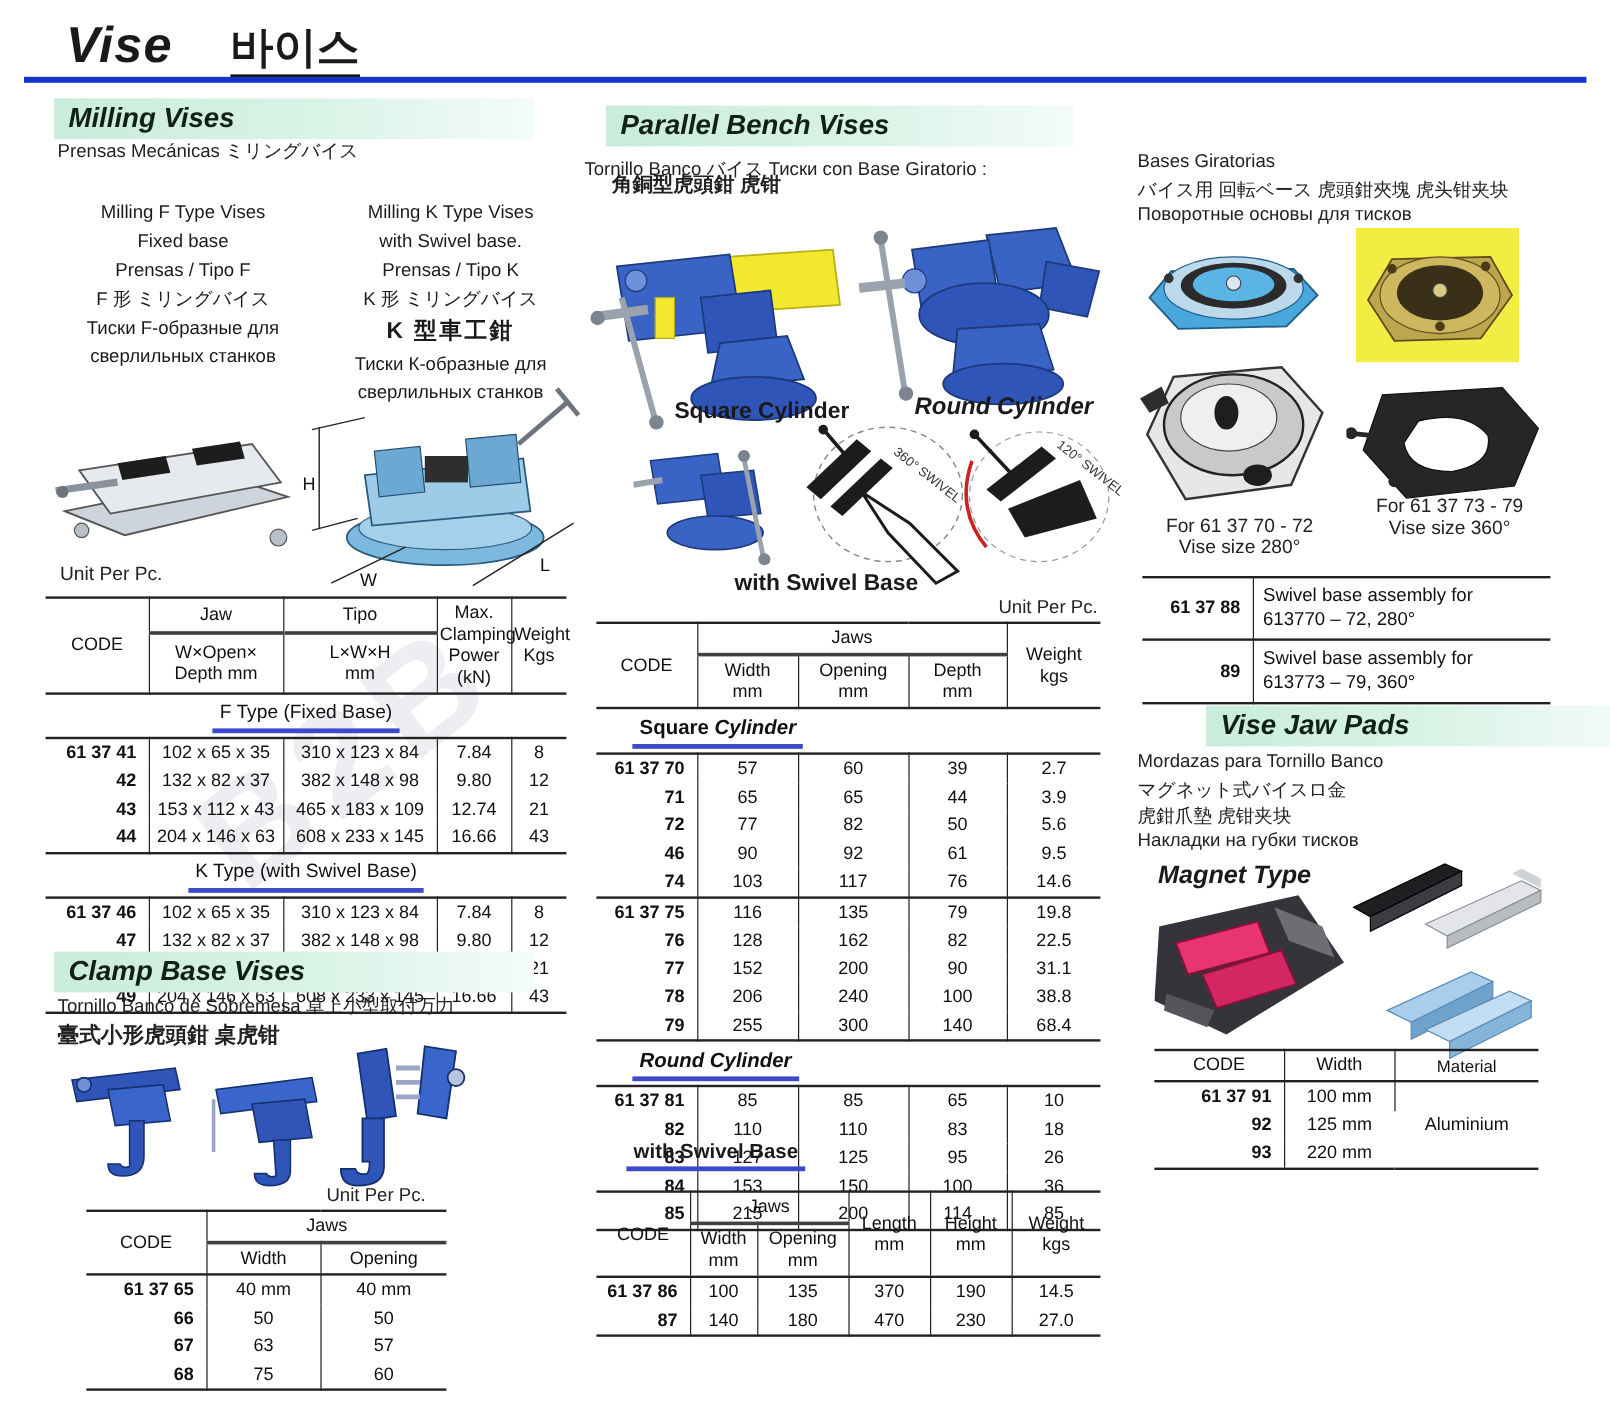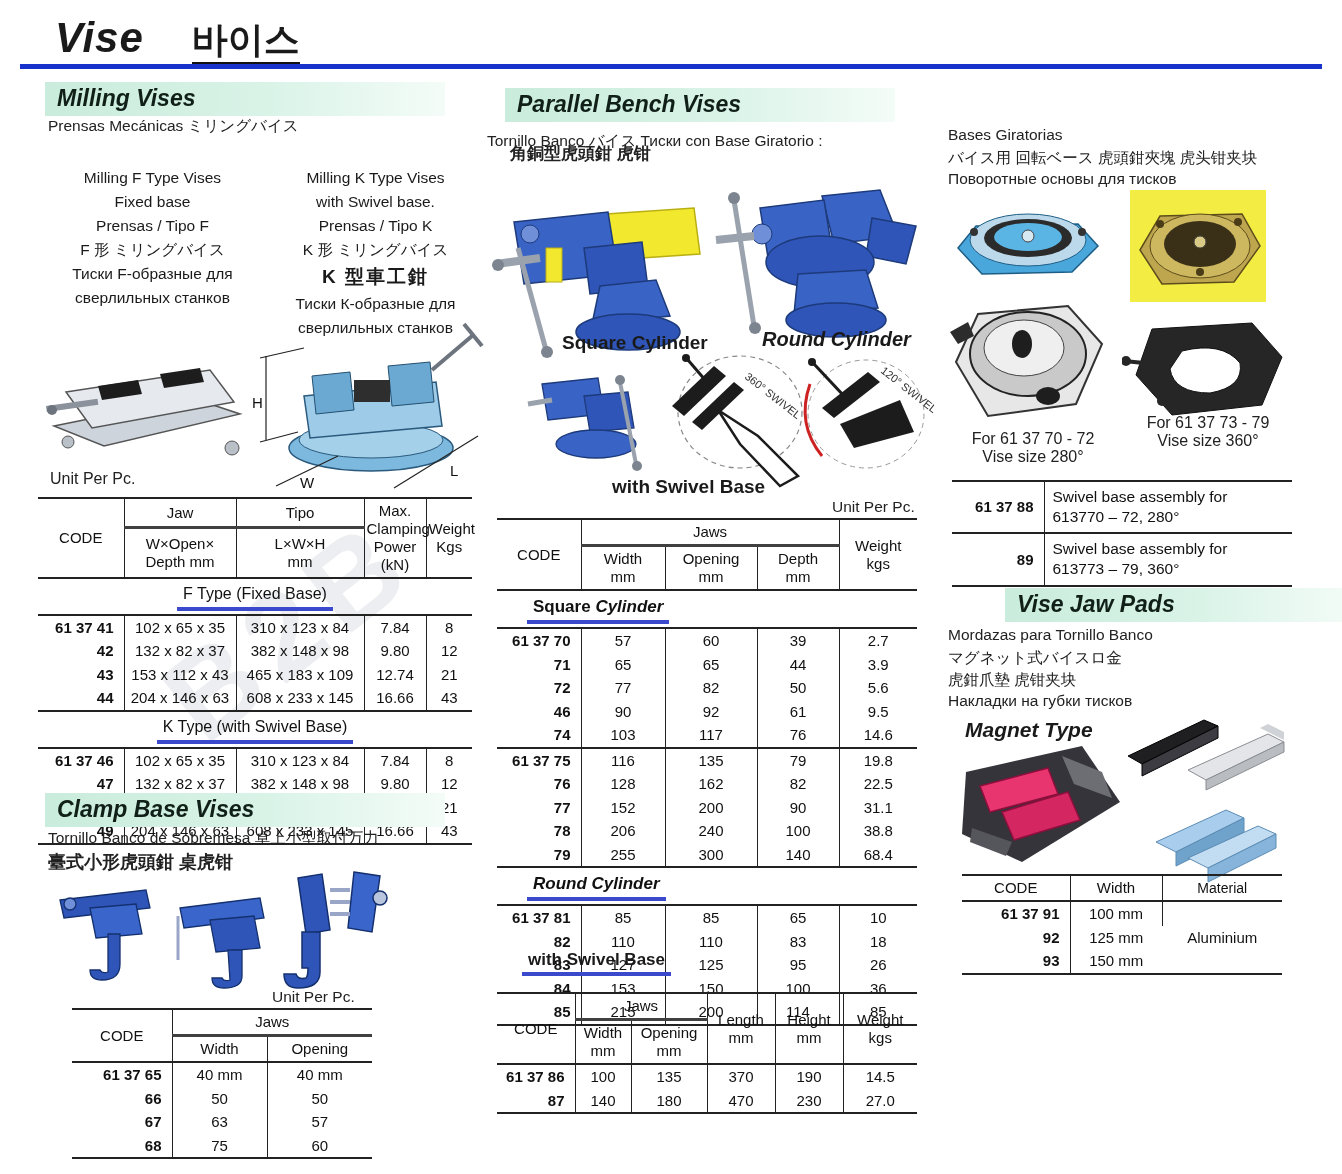--- a/index.html
+++ b/index.html
@@ -651,18 +651,18 @@
         <td class="c-code">61 37 91</td>
         <td>100 mm</td>
         <td rowspan="3" style="border-right:none;">Aluminium</td>
       </tr>
       <tr>
         <td class="c-code">92</td>
         <td>125 mm</td>
       </tr>
       <tr>
         <td class="c-code">93</td>
-        <td>150 mm</td>
+        <td>220 mm</td>
       </tr>
     </tbody>
   </table>
 
 </div>
 
 </body></html>

